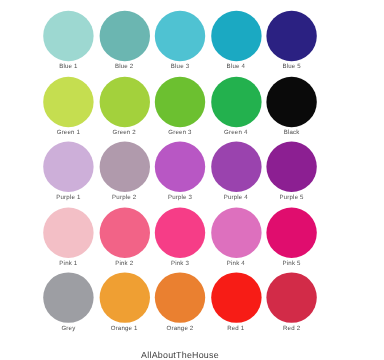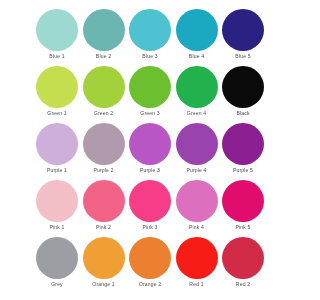--- a/index.html
+++ b/index.html
@@ -177,14 +177,17 @@
     <div class="swatch-cell">
       <span class="swatch-dot" style="background-color: rgb(247, 28, 22);"></span>
       <span class="swatch-label" style="color: rgb(76, 76, 76);">Red 1</span>
     </div>
     <div class="swatch-cell">
       <span class="swatch-dot" style="background-color: rgb(210, 43, 72);"></span>
       <span class="swatch-label" style="color: rgb(76, 76, 76);">Red 2</span>
     </div>
   </div>
 
+  <div id="brand-footer">
+    <span class="brand-text">AllAboutTheHouse</span>
+  </div>
 
 </div>
 
 </body></html>

